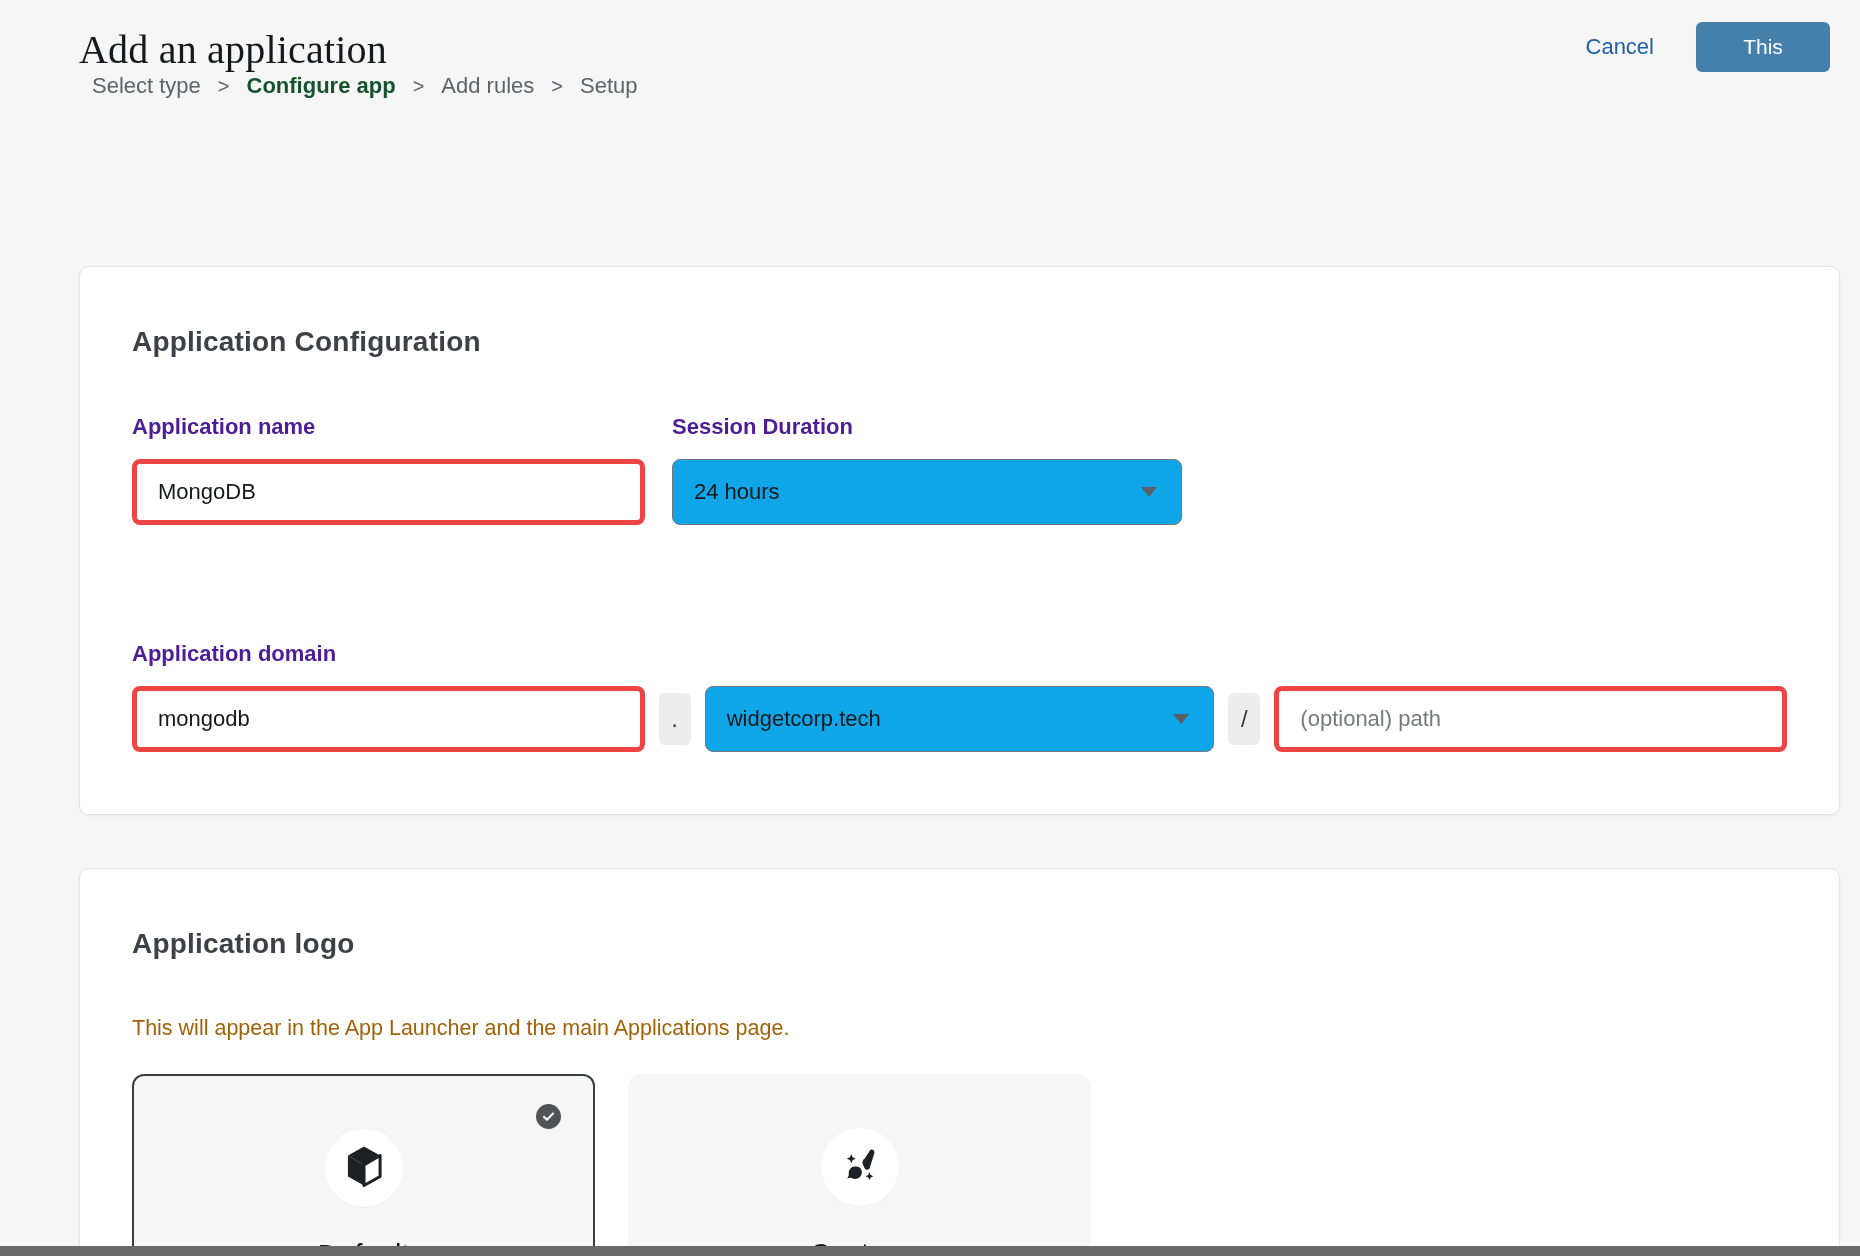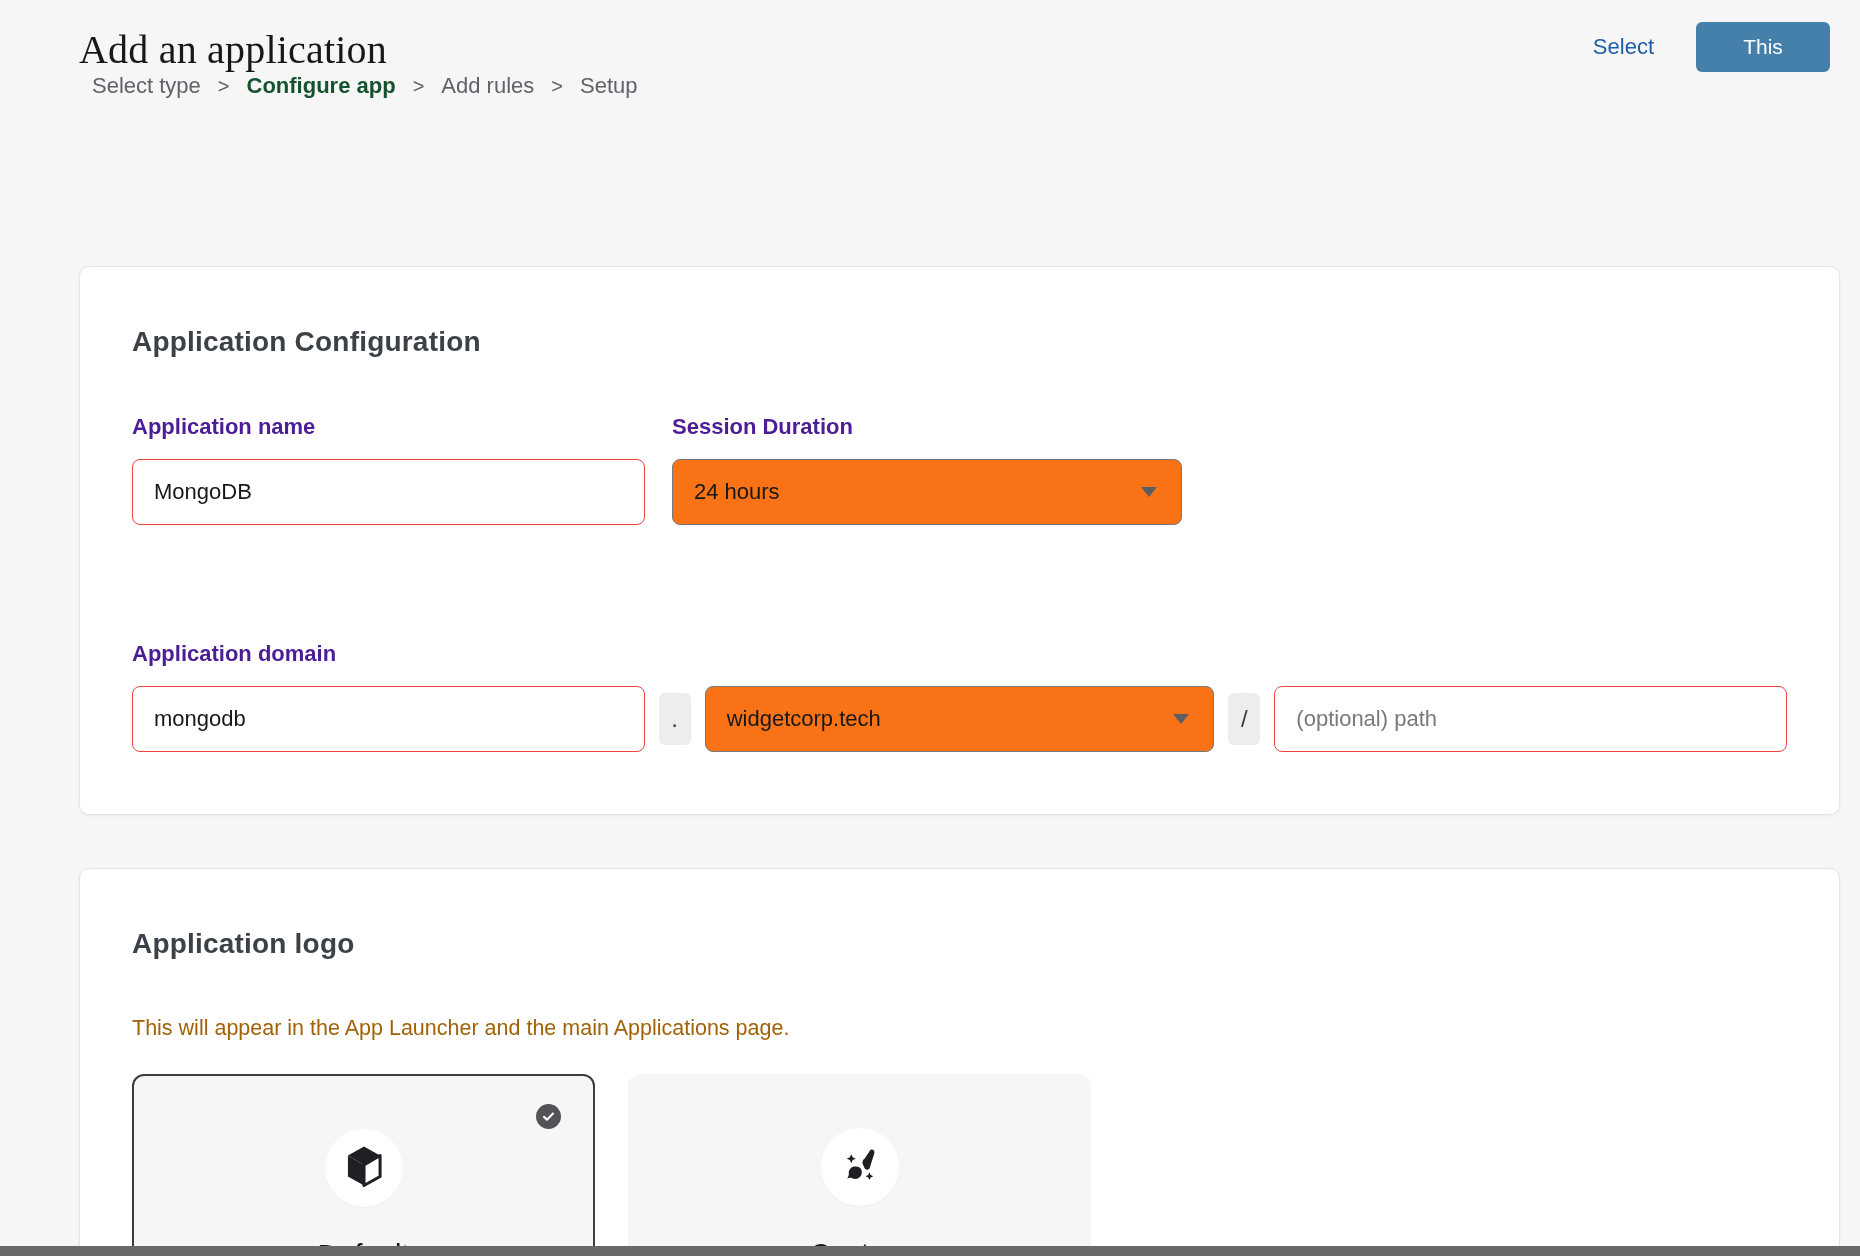--- a/index.html
+++ b/index.html
@@ -57,31 +57,31 @@
   }
   
   .field-row { display: flex; gap: 27px; margin-top: 56px; }
   .field-label {
     display: block;
     font-size: 22px; font-weight: 700; color: #4c1d95;
     margin-bottom: 19px;
   }
   .text-input {
     height: 66px; width: 513px;
-    border: 1px solid #ef4444; border-radius: 8px;
+    border: 5px solid #ef4444; border-radius: 8px;
     background: #ffffff;
     font-size: 22px; font-family: "Liberation Sans", sans-serif;
     color: #17181a; padding: 0 21px;
     outline: none;
   }
   .text-input::placeholder { color: #77797c; }
   .select-box {
     height: 66px; width: 510px;
     border: 1px solid #76787b; border-radius: 8px;
-    background: #f97316;
+    background: #0ea5e9;
     display: flex; align-items: center; justify-content: space-between;
     font-size: 22px; color: #17181a;
     padding: 0 24px 0 21px;
     cursor: pointer;
   }
   .caret-down {
     width: 0; height: 0;
     border-left: 8px solid transparent;
     border-right: 8px solid transparent;
     border-top: 10px solid #5b5e63;
@@ -131,21 +131,21 @@
     width: 1860px; height: 10px;
     background: #696969; z-index: 50;
   }
 </style>
 </head>
 <body>
 
 <div class="page-header">
   <h1 class="page-title">Add an application</h1>
   <div class="header-actions">
-    <span class="cancel-link">Select</span>
+    <span class="cancel-link">Cancel</span>
     <button class="next-button">This</button>
   </div>
 </div>
 
 <div class="breadcrumb">
   <span class="crumb">Select type</span>
   <span class="crumb-sep">&gt;</span>
   <span class="crumb active">Configure app</span>
   <span class="crumb-sep">&gt;</span>
   <span class="crumb">Add rules</span>

